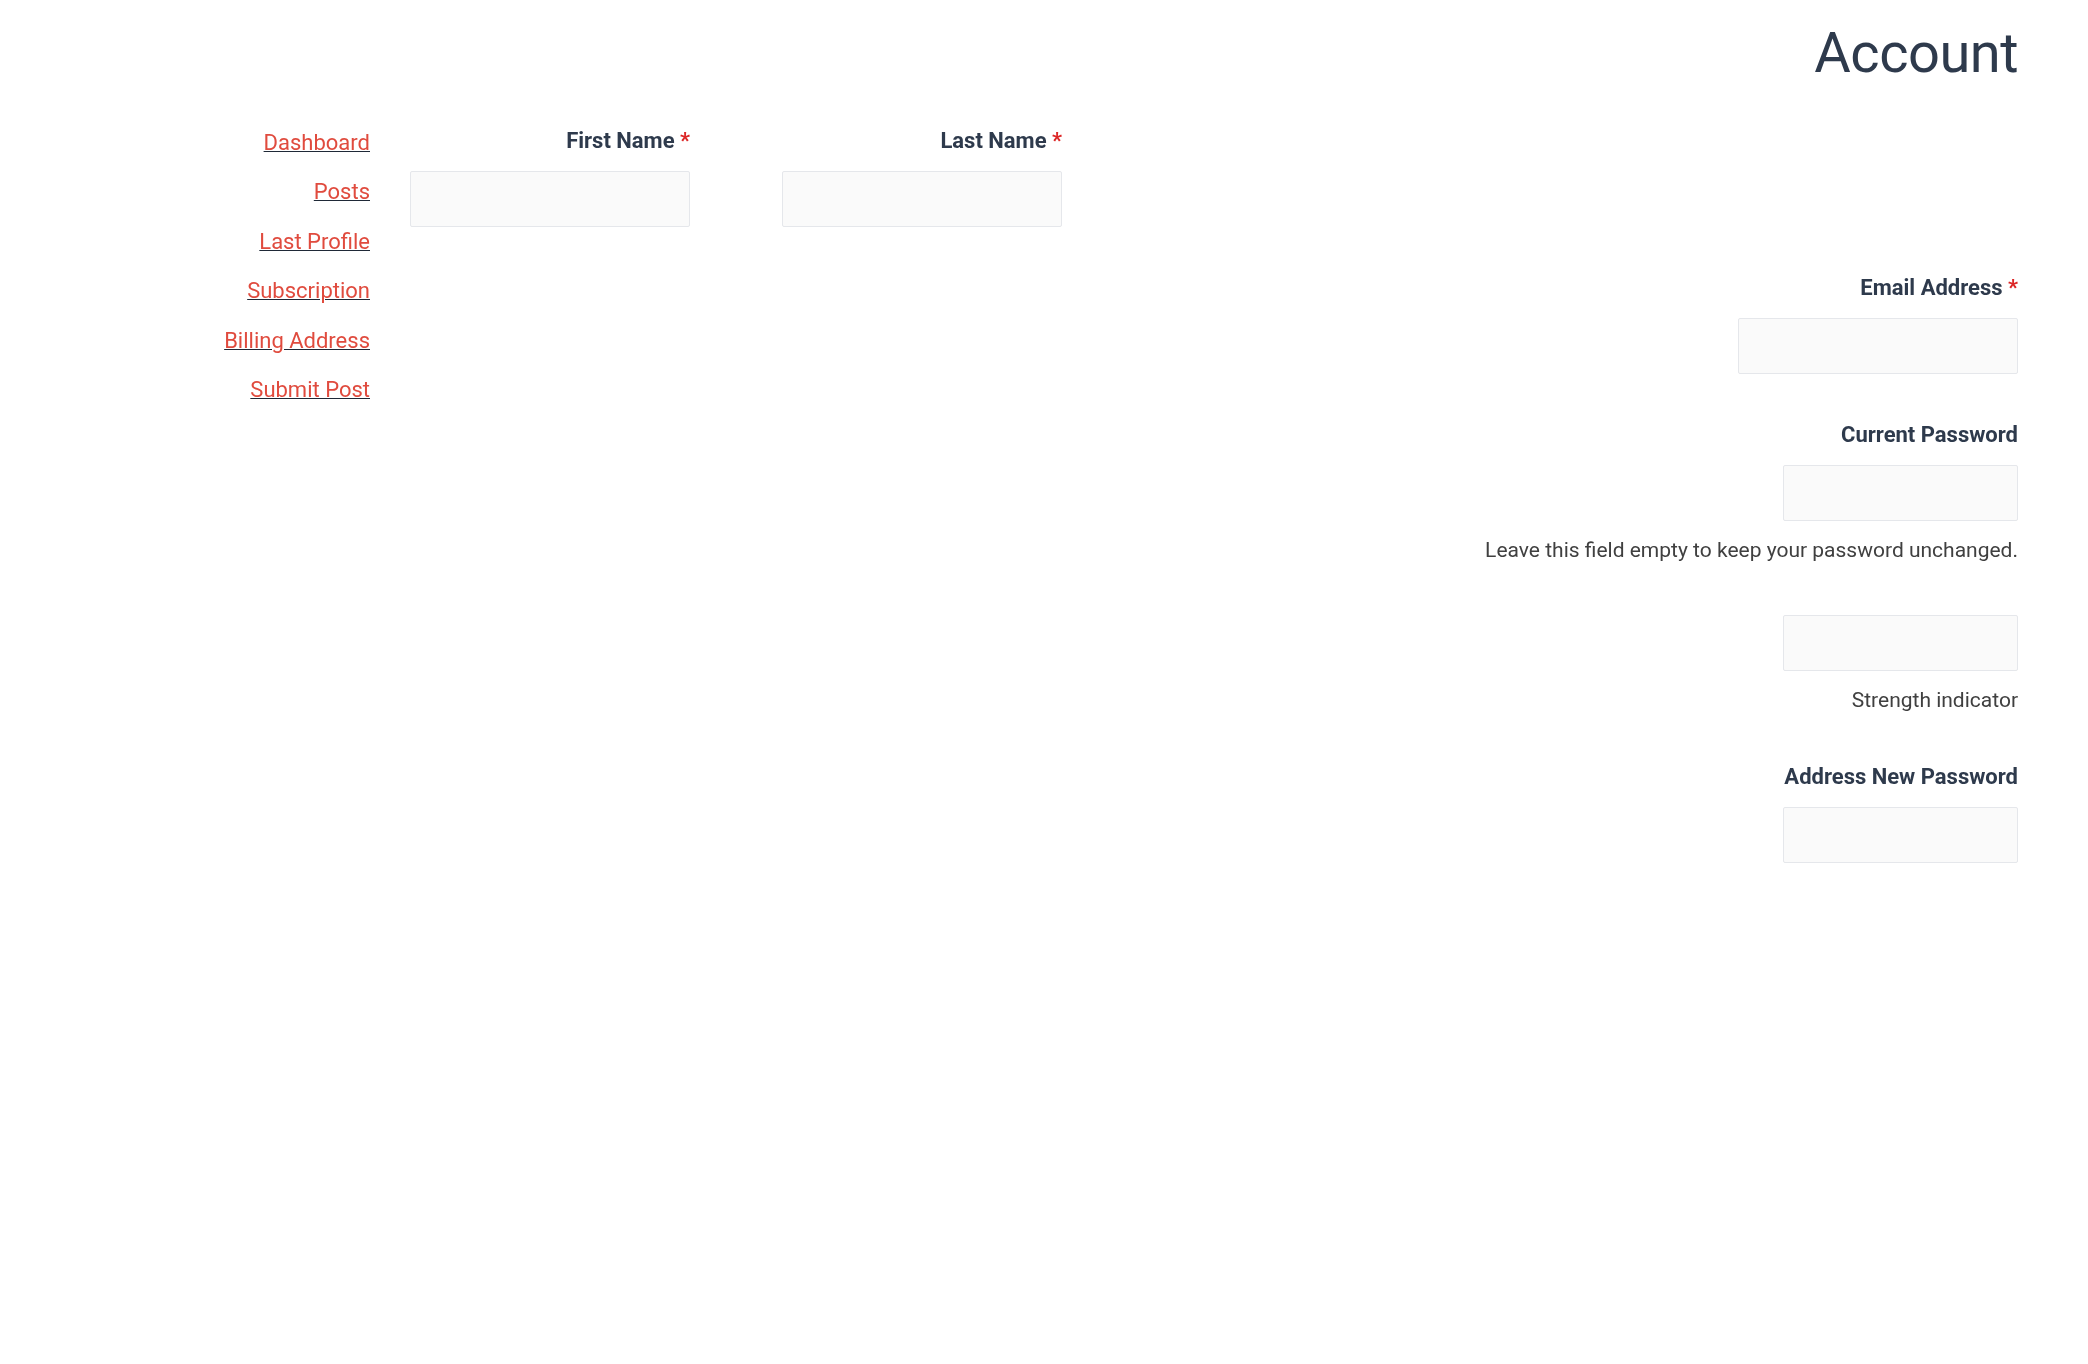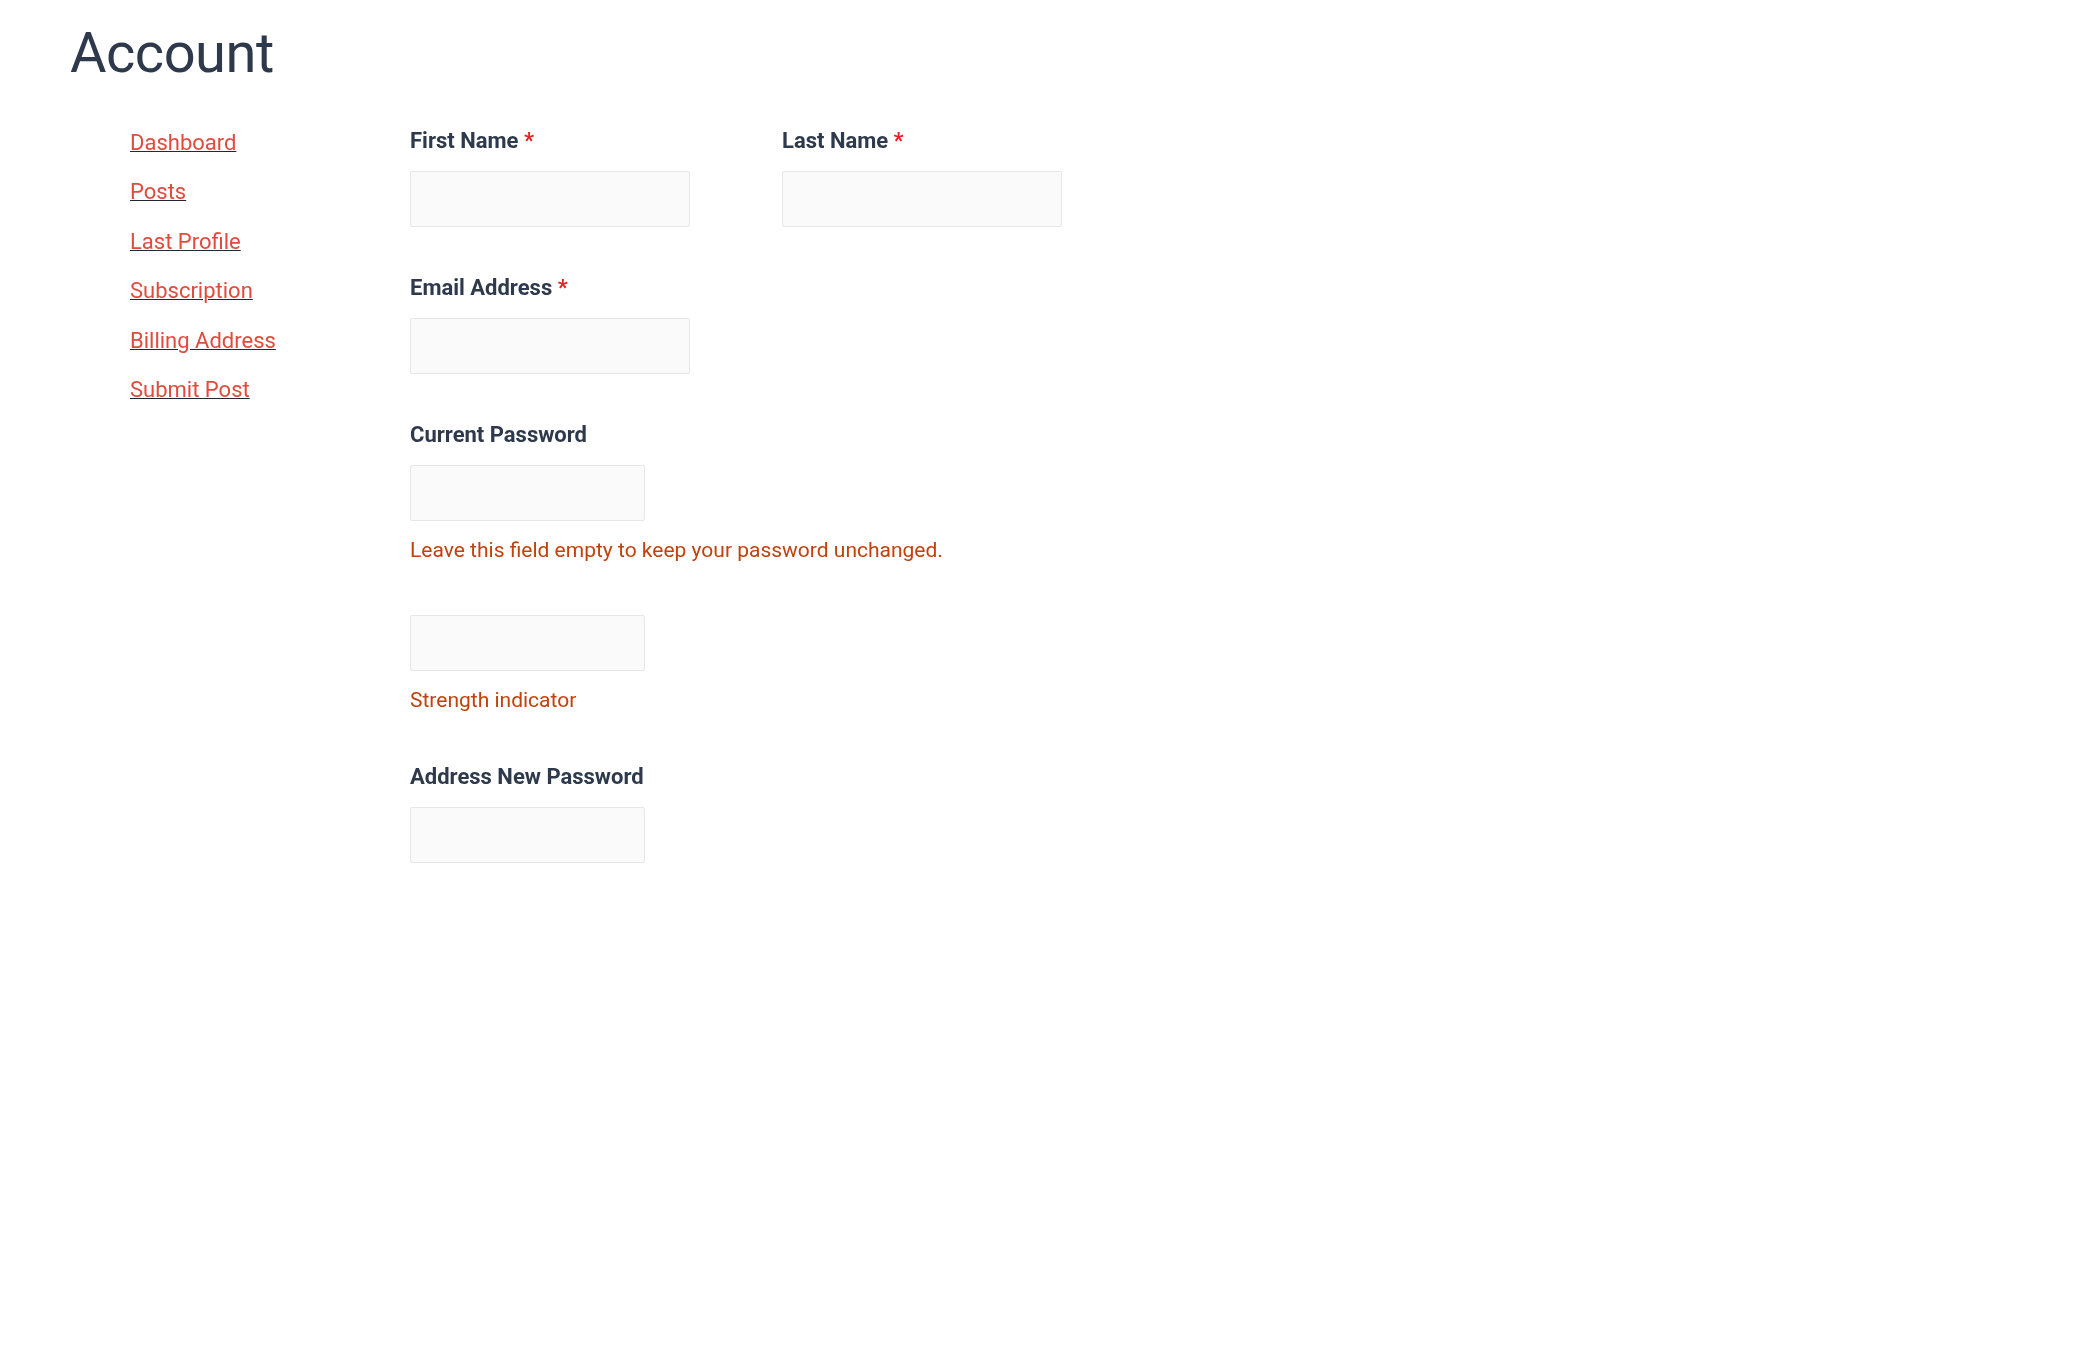--- a/index.html
+++ b/index.html
@@ -1,18 +1,19 @@
 <!DOCTYPE html>
 <html><head>
   <meta charset="utf-8">
   <style>
     * {
       box-sizing: border-box;
       margin: 0;
       padding: 0;
+      text-align: right;
     }
     body {
       font-family: -apple-system, BlinkMacSystemFont, "Segoe UI", Roboto, "Helvetica Neue", Arial, sans-serif;
       background: #ffffff;
       color: #1f2937;
       padding: 20px 70px;
     }
     .page-title {
       font-size: 56px;
       font-weight: 400;
@@ -78,21 +79,21 @@
       padding: 8px 12px;
       font-size: 18px;
       color: #374151;
       border-radius: 2px;
     }
     input.narrow {
       width: 235px;
     }
     .help-text {
       font-size: 21px;
-      color: #c2410c;
+      color: #404040;
       margin-top: 14px;
       line-height: 1.5;
     }
   </style>
 </head>
 <body>
 
 <h1 class="page-title">Account</h1>
 
 <div class="container">

